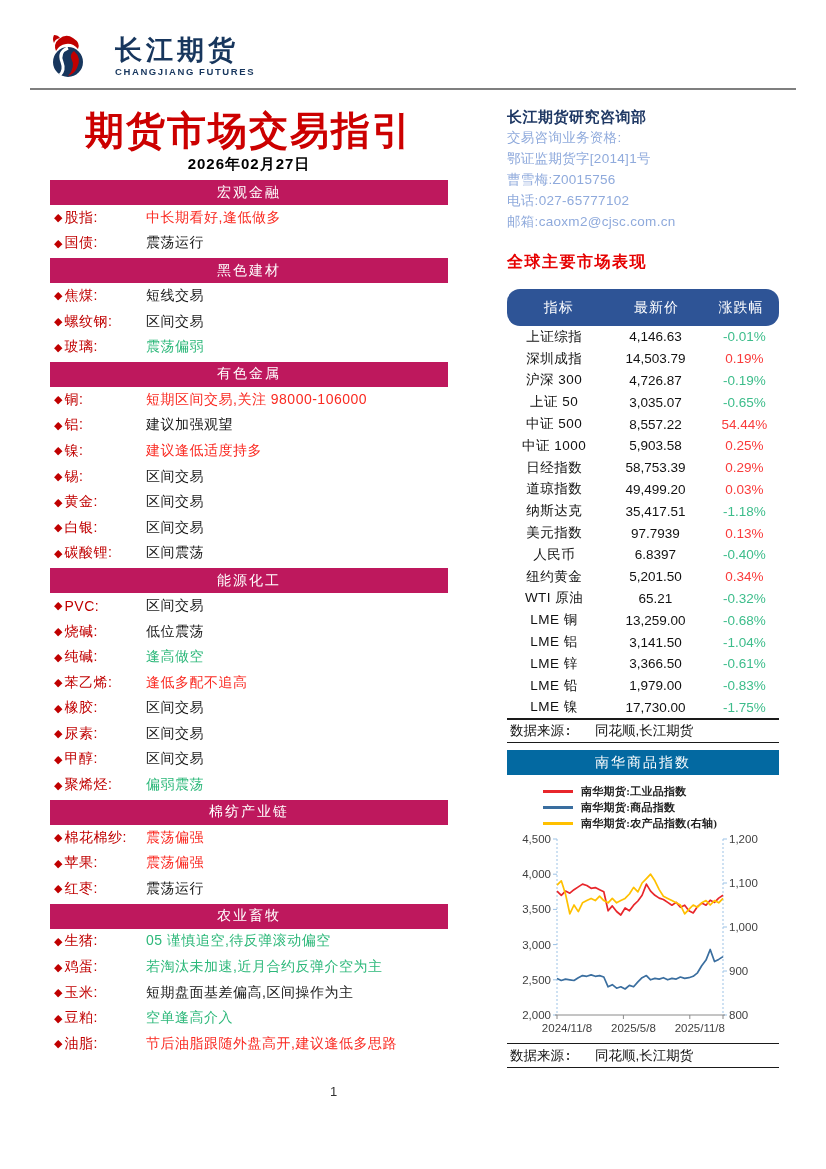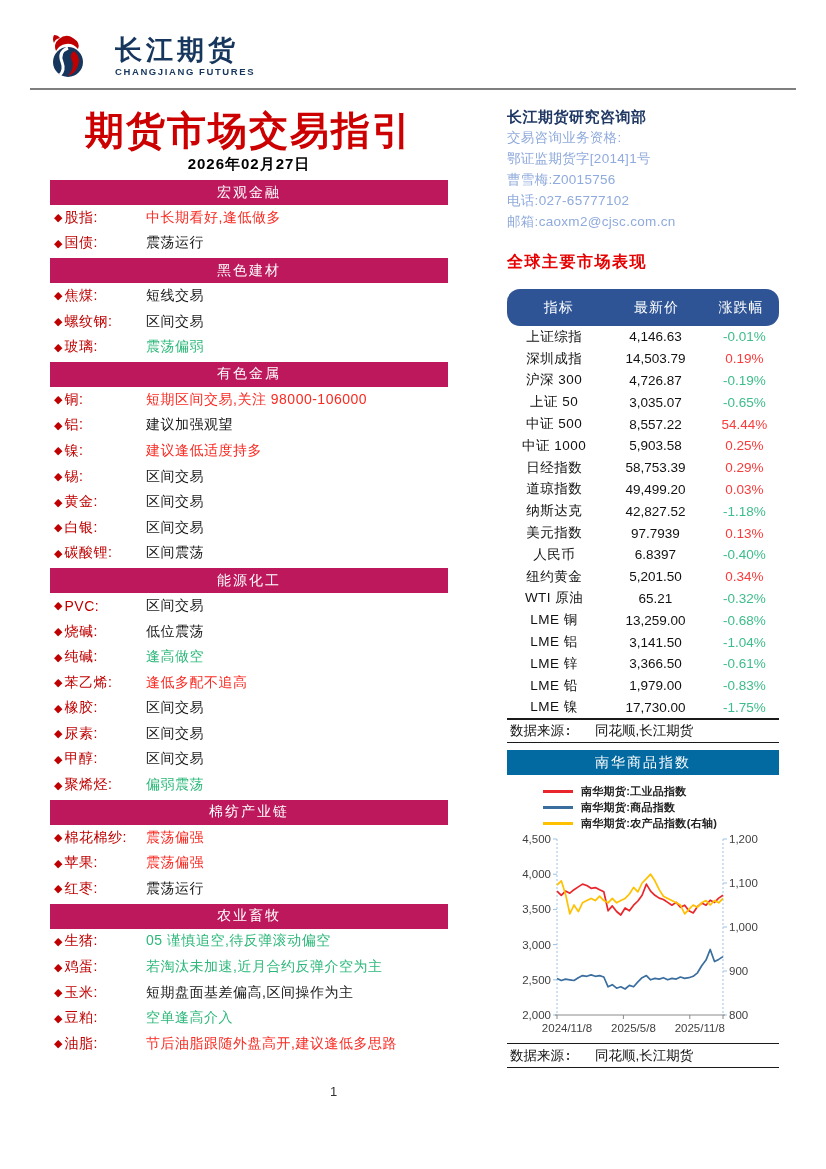--- a/index.html
+++ b/index.html
@@ -43,21 +43,21 @@
   .chg-up   { color: #F93B3B; }
   .chg-down { color: #3DBD8B; }
   .src-row { position: relative; height: 25px; display: flex; align-items: center; font-size: 13.5px; color: #111;
              border-top: 2px solid #1a1a1a; border-bottom: 1.5px solid #1a1a1a; }
   .src-lbl { margin-left: 3px; font-family: Liberation Mono, monospace; }
   .src-val { position: absolute; left: 88px; }
   .chart-bar { margin-top: 7px; height: 25px; background: #0369a1; color: #fff; font-size: 14px; letter-spacing: 2px; display: flex; align-items: center; justify-content: center; }
   .legend { margin-top: 8px; padding-left: 36px; }
   .legend-item { display: flex; align-items: center; height: 16px; }
   .legend-swatch { width: 30px; height: 3px; margin-right: 8px; }
-  .legend-text { font-size: 11px; font-weight: bold; color: #222; letter-spacing: 0.3px; }
+  .legend-text { font-size: 11px; font-weight: bold; color: #222; letter-spacing: 0.3px; font-family: Liberation Serif, serif; }
   .chart-svg { display: block; margin-top: 2px; }
   .chart-src { margin-top: 4px; border-top: 1.5px solid #1a1a1a; border-bottom: 1.5px solid #1a1a1a; }
 
   .page-num { position: absolute; left: 330px; top: 1084px; font-size: 13px; color: #333; }
 </style>
 </head>
 <body>
 
 <div class="page">
 
@@ -282,21 +282,21 @@
           <span class="c2">58,753.39</span>
           <span class="c3 chg-up">0.29%</span>
         </div>
         <div class="tbl-row">
           <span class="c1">道琼指数</span>
           <span class="c2">49,499.20</span>
           <span class="c3 chg-up">0.03%</span>
         </div>
         <div class="tbl-row">
           <span class="c1">纳斯达克</span>
-          <span class="c2">42,827.52</span>
+          <span class="c2">35,417.51</span>
           <span class="c3 chg-down">-1.18%</span>
         </div>
         <div class="tbl-row">
           <span class="c1">美元指数</span>
           <span class="c2">97.7939</span>
           <span class="c3 chg-up">0.13%</span>
         </div>
         <div class="tbl-row">
           <span class="c1">人民币</span>
           <span class="c2">6.8397</span>

